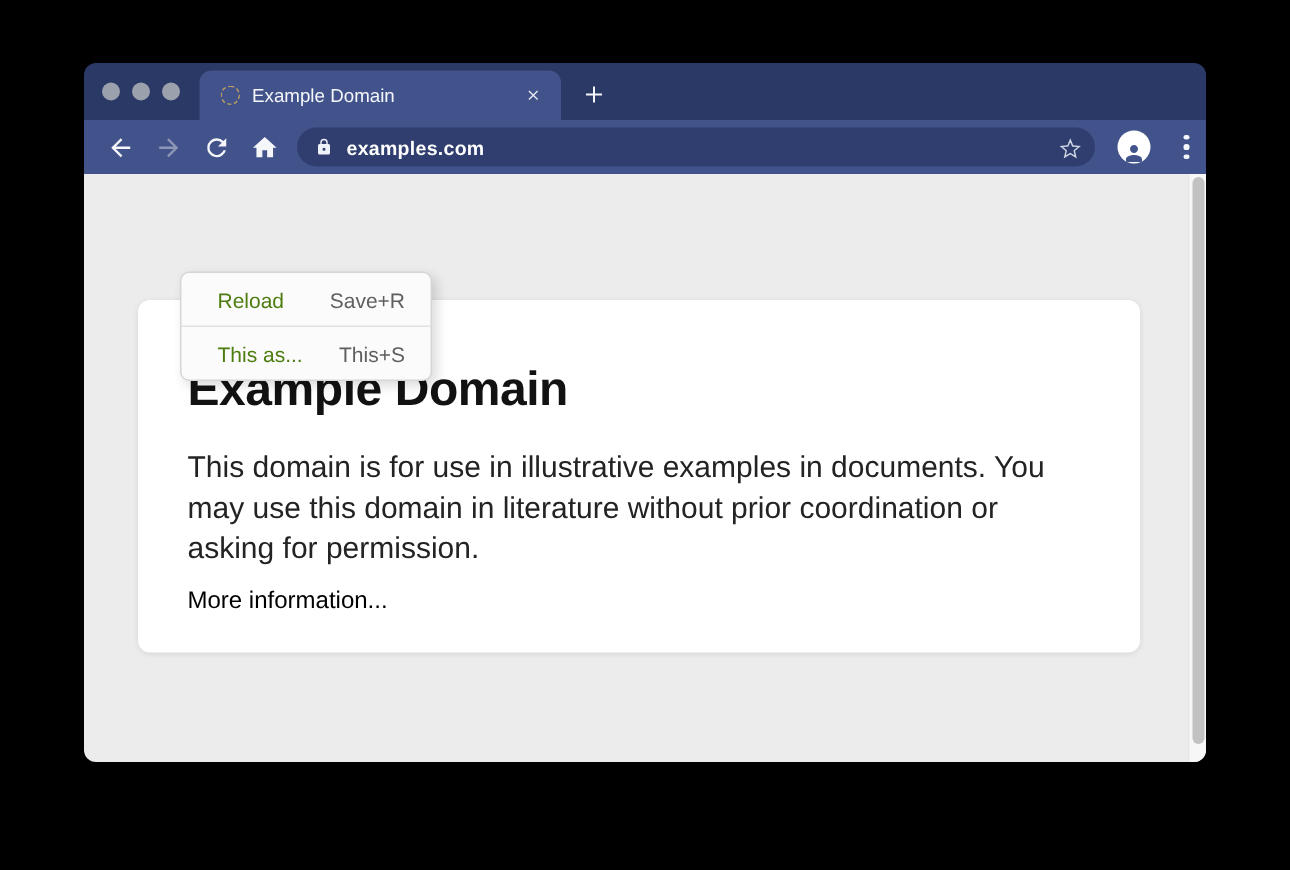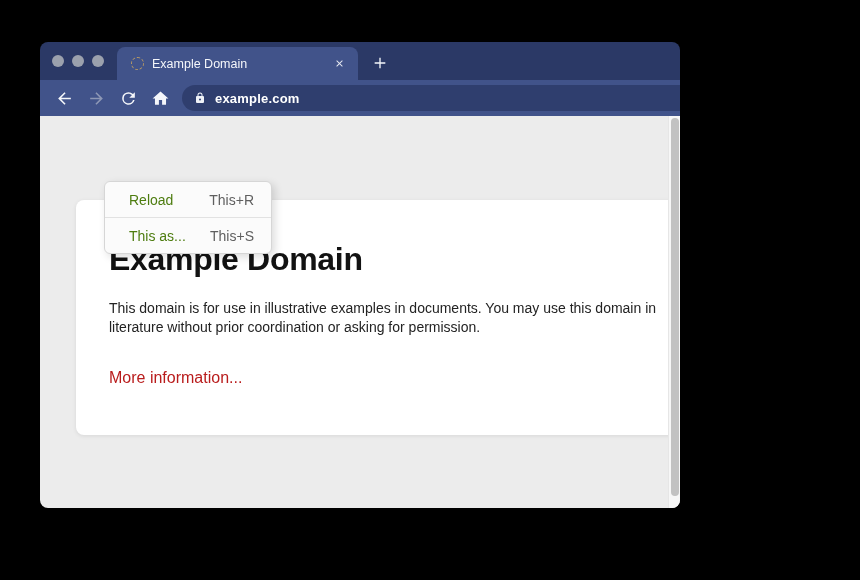--- a/index.html
+++ b/index.html
@@ -1,20 +1,20 @@
 <!DOCTYPE html>
 <html><head>
 <meta charset="utf-8">
 <style>
   html,body{margin:0;padding:0;background:#000;}
   *{box-sizing:border-box;}
   .stage{position:relative;width:860px;height:580px;background:#000;overflow:hidden;
          font-family:"Liberation Sans","DejaVu Sans",sans-serif;}
   
-  .window{position:absolute;left:40px;top:42px;width:640px;height:466px;
+  .window{position:absolute;left:56px;top:42px;width:748px;height:466px;
           border-radius:8px;overflow:hidden;box-shadow:0 10px 30px rgba(0,0,0,.6);}
   
   .titlebar{position:relative;height:38px;background:#2b3966;}
   .traffic-lights{position:absolute;left:12px;top:13px;display:flex;gap:8px;}
   .traffic-lights span{width:12px;height:12px;border-radius:50%;background:#9ba1ad;display:block;}
   .tab{position:absolute;left:77px;top:5px;width:241px;height:33px;background:#41538a;
        border-radius:8px 8px 0 0;display:flex;align-items:center;padding:0 10px 0 14px;}
   .favicon{width:13px;height:13px;border:1.5px dashed #bd9d62;border-radius:50%;flex:0 0 auto;}
   .tab-title{color:#f4f6fa;font-size:12.5px;margin-left:8px;flex:1 1 auto;white-space:nowrap;
              overflow:hidden;}
@@ -41,22 +41,22 @@
   .avatar svg{width:16px;height:16px;fill:#41538a;display:block;margin-bottom:-1px;}
   .dots{margin-left:14px;display:flex;flex-direction:column;gap:3px;align-items:center;
         width:20px;flex:0 0 auto;}
   .dots i{width:3.5px;height:3.5px;border-radius:50%;background:#f4f6fa;display:block;}
   
   .content{position:relative;height:392px;background:#ececec;}
   .card{position:absolute;left:36px;top:84px;width:668px;height:235px;background:#ffffff;
         border-radius:8px;box-shadow:0 1px 4px rgba(0,0,0,.09);padding:42px 33px 0 33px;}
   .card h1{margin:0;font-size:32px;line-height:1.1;font-weight:bold;color:#121212;
            letter-spacing:-.3px;}
-  .card p{margin:22px 0 0 0;width:592px;font-size:14px;line-height:1.34;color:#232323;}
-  .card a{display:inline-block;margin-top:32px;font-size:16px;color:#b91c1c;text-decoration:none;text-align:right;}
+  .card p{margin:22px 0 0 0;width:592px;font-size:20px;line-height:1.34;color:#232323;}
+  .card a{display:inline-block;margin-top:12px;font-size:16px;color:#000000;text-decoration:none;text-align:right;}
   
   .context-menu{position:absolute;left:64px;top:65px;width:168px;background:#fbfbfb;
         border:1px solid #d6d6d6;border-radius:6px;box-shadow:3px 3px 8px rgba(0,0,0,.14);
         overflow:hidden;z-index:5;}
   .menu-item{height:35px;display:flex;align-items:center;justify-content:space-between;
              padding:0 17px 0 24px;font-size:14px;}
   .menu-item .label{color:#4d7c0f;}
   .menu-item .shortcut{color:#5f5f5f;}
   .menu-divider{height:1px;background:#e2e2e2;}
   
@@ -113,21 +113,21 @@
         <svg viewBox="0 0 24 24">
             <path d="M12 3L2 12h3v8h5v-6h4v6h5v-8h3L12 3z"></path>
           </svg>
       </div>
       <div class="urlbar">
         <span class="lock">
           <svg viewBox="0 0 24 24">
               <path d="M18 8h-1V6a5 5 0 0 0-10 0v2H6a2 2 0 0 0-2 2v10a2 2 0 0 0 2 2h12a2 2 0 0 0 2-2V10a2 2 0 0 0-2-2zm-6 9a2 2 0 1 1 0-4 2 2 0 0 1 0 4zm3.1-9H8.9V6a3.1 3.1 0 0 1 6.2 0v2z"></path>
             </svg>
         </span>
-        <span class="url-text">example.com</span>
+        <span class="url-text">examples.com</span>
         <span class="star">
           <svg viewBox="0 0 24 24">
               <path d="M12 4.8l2.1 5 .23.55.6.05 5.4.46-4.1 3.55-.45.39.13.58 1.23 5.28-4.64-2.8-.5-.3-.5.3-4.64 2.8 1.23-5.28.13-.58-.45-.39-4.1-3.55 5.4-.46.6-.05.23-.55z"></path>
             </svg>
         </span>
       </div>
       <div class="avatar">
         <svg viewBox="0 0 24 24">
             <path d="M12 12c2.2 0 4-1.8 4-4s-1.8-4-4-4-4 1.8-4 4 1.8 4 4 4zm0 2c-2.7 0-8 1.3-8 4v3h16v-3c0-2.7-5.3-4-8-4z"></path>
           </svg>
@@ -142,21 +142,21 @@
     <div class="content">
       <div class="card">
         <h1>Example Domain</h1>
         <p>This domain is for use in illustrative examples in documents. You may use this domain in literature without prior coordination or asking for permission.</p>
         <a href="#">More information...</a>
       </div>
 
       <div class="context-menu">
         <div class="menu-item">
           <span class="label">Reload</span>
-          <span class="shortcut">This+R</span>
+          <span class="shortcut">Save+R</span>
         </div>
         <div class="menu-divider"></div>
         <div class="menu-item">
           <span class="label">This as...</span>
           <span class="shortcut">This+S</span>
         </div>
       </div>
 
       <div class="scrollbar">
         <div class="thumb"></div>

